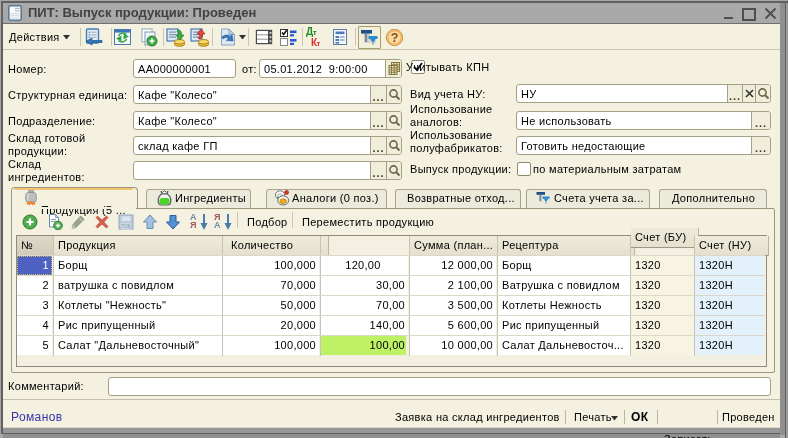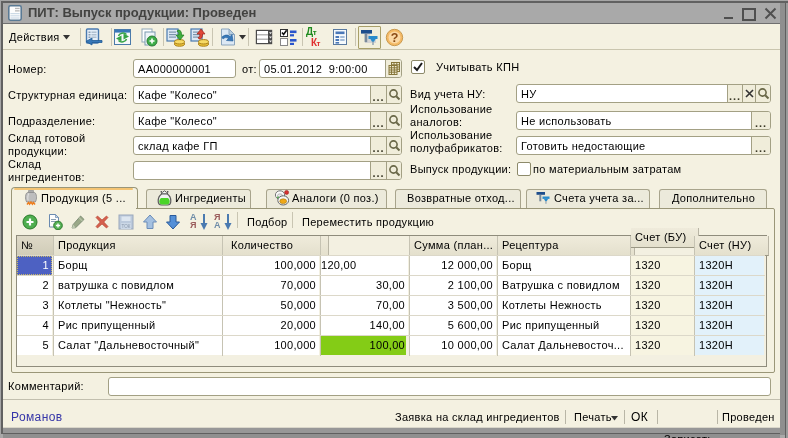--- a/index.html
+++ b/index.html
@@ -223,21 +223,21 @@
       <div class="ibt" style="left:252px;width:14px"><svg width="13" height="13" style="margin-top:2px" viewBox="0 0 13 13">
           <circle cx="5.5" cy="5.5" r="3.6" fill="none" stroke="#6a6848" stroke-width="1.6"></circle>
           <path d="M8.2 8.2 L11.5 11.5" stroke="#6a6848" stroke-width="2"></path>
         </svg></div>
     </div>
 
   <div class="ab" style="left:411px;top:60px;width:12px;height:12px;background:#fff;border:1px solid #8d8a6a;border-radius:2px"></div>
   <svg class="ab" style="left:413px;top:62px" width="10" height="10" viewBox="0 0 10 10">
       <path d="M1 5 L4 8 L9 1" stroke="#1a1a1a" stroke-width="2" fill="none"></path>
     </svg>
-  <div class="lbl" style="left:436px;top:61px">Учитывать КПН</div>
+  <div class="lbl" style="left:406px;top:61px">Учитывать КПН</div>
 
   <div class="lbl" style="left:410px;top:88px">Вид учета НУ:</div>
   <div class="inp" style="left:516px;top:84px;width:253px;height:17px">
       <span class="tx">НУ</span>
       <div class="ibt" style="left:210px;width:14px">
         <div class="dots" style="margin-top:8px">...</div>
       </div>
       <div class="ibt" style="left:225px;width:12px"><svg width="9" height="9" style="margin-top:4px" viewBox="0 0 9 9">
           <path d="M1 1 L8 8 M8 1 L1 8" stroke="#333" stroke-width="1.6"></path>
         </svg></div>
@@ -299,21 +299,21 @@
   <div class="lbl" style="left:672px;top:192px">Дополнительно</div>
 
   <div class="ab" style="left:11px;top:187px;width:125px;height:21px;background:#f4f1e1;border:1px solid #9a9678;border-bottom:none;border-radius:4px 4px 0 0"></div>
   <div class="ab" style="left:14px;top:188px;width:119px;height:2px;background:#f4c473;border-radius:2px"></div>
   <svg class="ab" style="left:24px;top:190px" width="14" height="16" viewBox="0 0 14 16">
     <path d="M4.5 0.5 h5 v2 h-5 Z" fill="#ababab" stroke="#8a8a8a" stroke-width="0.6"></path>
     <path d="M3.5 2.5 h7 c2.2 0.8 2.8 6.5 0.8 9.5 h-8.6 c-2 -3 -1.4 -8.7 0.8 -9.5 Z" fill="#bdbdbd" stroke="#8a8a8a" stroke-width="0.8"></path>
     <path d="M5 3.5 c-1.2 1 -1.6 5 -0.8 7" fill="none" stroke="#dedede" stroke-width="1.2"></path>
     <path d="M3 14.5 l1.6 -2 1 1.6 1.4 -2 1.4 2 1 -1.6 1.6 2" stroke="#ee7d1c" stroke-width="1.5" fill="none"></path>
   </svg>
-  <div class="lbl" style="left:41px;top:192px">Продукция (5 ...</div>
+  <div class="lbl" style="left:41px;top:204px">Продукция (5 ...</div>
 
   <div class="ab" style="left:11px;top:208px;width:762px;height:163px;border:1px solid #9a9678;border-radius:0 2px 2px 2px"></div>
   <div class="ab" style="left:12px;top:207px;width:124px;height:2px;background:#f4f1e1"></div>
 
   <svg class="ab" style="left:22px;top:214px" width="16" height="16" viewBox="0 0 16 16">
     <circle cx="8" cy="8" r="7" fill="#4fae4f" stroke="#2a7a2a"></circle>
     <path d="M8 4.5 v7 M4.5 8 h7" stroke="#fff" stroke-width="2.2"></path>
   </svg>
   <svg class="ab" style="left:47px;top:214px" width="16" height="16" viewBox="0 0 16 16">
     <path d="M2.5 0.5 h6 l3 3 v9.5 h-9 Z" fill="#fdfdfd" stroke="#6a8ab0"></path>
@@ -362,21 +362,21 @@
   <div class="hcell" style="left:17px;top:236px;width:36px;height:19px;background:linear-gradient(#ded9c7,#d0ccb8);border-right:1px solid #b9b5a5;border-bottom:1px solid #9a9784;padding-left:4px">№</div>
   <div class="hcell" style="left:54px;top:236px;width:168px;height:19px;background:linear-gradient(#efebdb,#e4e0cd);border-right:1px solid #b9b5a5;border-bottom:1px solid #9a9784;padding-left:4px">Продукция</div>
   <div class="hcell" style="left:223px;top:236px;width:97px;height:19px;background:linear-gradient(#efebdb,#e4e0cd);border-right:1px solid #b9b5a5;border-bottom:1px solid #9a9784;padding-left:8px">Количество</div>
   <div class="hcell" style="left:410px;top:236px;width:87px;height:19px;background:linear-gradient(#efebdb,#e4e0cd);border-right:1px solid #b9b5a5;border-bottom:1px solid #9a9784;padding-left:4px">Сумма (план...</div>
   <div class="hcell" style="left:498px;top:236px;width:132px;height:19px;background:linear-gradient(#efebdb,#e4e0cd);border-right:1px solid #b9b5a5;border-bottom:1px solid #9a9784;padding-left:4px">Рецептура</div>
   <div class="hcell" style="left:631px;top:228px;width:63px;height:19px;background:linear-gradient(#efebdb,#e4e0cd);border-right:1px solid #b9b5a5;border-bottom:1px solid #9a9784;padding-left:4px">Счет (БУ)</div>
   <div class="hcell" style="left:695px;top:236px;width:69px;height:19px;background:linear-gradient(#efebdb,#e4e0cd);border-right:1px solid #b9b5a5;border-bottom:1px solid #9a9784;padding-left:4px">Счет (НУ)</div>
   <div class="cell" style="left:17px;top:256px;width:32px;height:19px;background:#4d61c2;color:#fff;text-align:right;padding-right:3px;outline:1px dotted #c8b86a;outline-offset:-1px">1</div>
   <div class="cell" style="left:54px;top:256px;width:164px;height:19px;background:#ffffff;color:#000;padding-left:4px">Борщ</div>
   <div class="cell" style="left:223px;top:256px;width:93px;height:19px;background:#ffffff;color:#000;text-align:right;padding-right:3px">100,000</div>
-  <div class="cell" style="left:321px;top:256px;width:84px;height:19px;background:#ffffff;color:#000;text-align:left;padding-right:3px">120,00</div>
+  <div class="cell" style="left:321px;top:256px;width:84px;height:19px;background:#ffffff;color:#000;text-align:center;padding-right:3px">120,00</div>
   <div class="cell" style="left:410px;top:256px;width:83px;height:19px;background:#ffffff;color:#000;text-align:right;padding-right:3px">12 000,00</div>
   <div class="cell" style="left:498px;top:256px;width:128px;height:19px;background:#ffffff;color:#000;padding-left:4px">Борщ</div>
   <div class="cell" style="left:631px;top:256px;width:59px;height:19px;background:#f7f4e1;color:#000;padding-left:4px">1320</div>
   <div class="cell" style="left:695px;top:256px;width:65px;height:19px;background:#e2f1fa;color:#000;padding-left:4px">1320Н</div>
   <div class="cell" style="left:17px;top:276px;width:32px;height:19px;background:#ffffff;color:#000;text-align:right;padding-right:3px">2</div>
   <div class="cell" style="left:54px;top:276px;width:164px;height:19px;background:#ffffff;color:#000;padding-left:4px">ватрушка с повидлом</div>
   <div class="cell" style="left:223px;top:276px;width:93px;height:19px;background:#ffffff;color:#000;text-align:right;padding-right:3px">70,000</div>
   <div class="cell" style="left:321px;top:276px;width:84px;height:19px;background:#ffffff;color:#000;text-align:right;padding-right:3px">30,00</div>
   <div class="cell" style="left:410px;top:276px;width:83px;height:19px;background:#ffffff;color:#000;text-align:right;padding-right:3px">2 100,00</div>
   <div class="cell" style="left:498px;top:276px;width:128px;height:19px;background:#ffffff;color:#000;padding-left:4px">Ватрушка с повидлом</div>
@@ -394,21 +394,21 @@
   <div class="cell" style="left:54px;top:316px;width:164px;height:19px;background:#ffffff;color:#000;padding-left:4px">Рис припущенный</div>
   <div class="cell" style="left:223px;top:316px;width:93px;height:19px;background:#ffffff;color:#000;text-align:right;padding-right:3px">20,000</div>
   <div class="cell" style="left:321px;top:316px;width:84px;height:19px;background:#ffffff;color:#000;text-align:right;padding-right:3px">140,00</div>
   <div class="cell" style="left:410px;top:316px;width:83px;height:19px;background:#ffffff;color:#000;text-align:right;padding-right:3px">5 600,00</div>
   <div class="cell" style="left:498px;top:316px;width:128px;height:19px;background:#ffffff;color:#000;padding-left:4px">Рис припущенный</div>
   <div class="cell" style="left:631px;top:316px;width:59px;height:19px;background:#f7f4e1;color:#000;padding-left:4px">1320</div>
   <div class="cell" style="left:695px;top:316px;width:65px;height:19px;background:#e2f1fa;color:#000;padding-left:4px">1320Н</div>
   <div class="cell" style="left:17px;top:336px;width:32px;height:19px;background:#ffffff;color:#000;text-align:right;padding-right:3px">5</div>
   <div class="cell" style="left:54px;top:336px;width:164px;height:19px;background:#ffffff;color:#000;padding-left:4px">Салат "Дальневосточный"</div>
   <div class="cell" style="left:223px;top:336px;width:93px;height:19px;background:#ffffff;color:#000;text-align:right;padding-right:3px">100,000</div>
-  <div class="cell" style="left:321px;top:336px;width:84px;height:19px;background:#84cc16;color:#000;text-align:right;padding-right:1px">100,00</div>
+  <div class="cell" style="left:321px;top:336px;width:84px;height:19px;background:#bef264;color:#000;text-align:right;padding-right:1px">100,00</div>
   <div class="cell" style="left:410px;top:336px;width:83px;height:19px;background:#ffffff;color:#000;text-align:right;padding-right:3px">10 000,00</div>
   <div class="cell" style="left:498px;top:336px;width:128px;height:19px;background:#ffffff;color:#000;padding-left:4px">Салат Дальневосточ...</div>
   <div class="cell" style="left:631px;top:336px;width:59px;height:19px;background:#f7f4e1;color:#000;padding-left:4px">1320</div>
   <div class="cell" style="left:695px;top:336px;width:65px;height:19px;background:#e2f1fa;color:#000;padding-left:4px">1320Н</div>
   <div class="gridv" style="left:53px;top:236px;height:120px"></div>
   <div class="gridv" style="left:222px;top:236px;height:120px"></div>
   <div class="gridv" style="left:320px;top:236px;height:120px"></div>
   <div class="gridv" style="left:409px;top:236px;height:120px"></div>
   <div class="gridv" style="left:497px;top:236px;height:120px"></div>
   <div class="gridv" style="left:630px;top:236px;height:120px"></div>
@@ -424,18 +424,18 @@
 
   <div class="ab" style="left:3px;top:399px;width:777px;height:1px;background:#c2bfae"></div>
   <div class="ftx" style="left:11px;top:410px;color:#3636a8;font-size:12px;letter-spacing:0.4px">Романов</div>
   <div class="ftx" style="left:395px;top:411px">Заявка на склад ингредиентов</div>
   <div class="fsep" style="left:565px"></div>
   <div class="ftx" style="left:574px;top:411px">Печать</div>
   <svg class="ab" style="left:611px;top:416px" width="7" height="5" viewBox="0 0 7 5">
       <path d="M0 0 H7 L3.5 4.5 Z" fill="#333"></path>
     </svg>
   <div class="fsep" style="left:624px"></div>
-  <div class="ftx" style="left:631px;top:410px;font-weight:normal;font-size:12px">ОК</div>
+  <div class="ftx" style="left:631px;top:410px;font-weight:bold;font-size:12px">ОК</div>
   <div class="fsep" style="left:657px"></div>
   <div class="ftx" style="left:664px;top:433px">Записать</div>
   <div class="fsep" style="left:717px"></div>
   <div class="ftx" style="left:722px;top:411px">Проведен</div>
 </div>
 
 </body></html>

